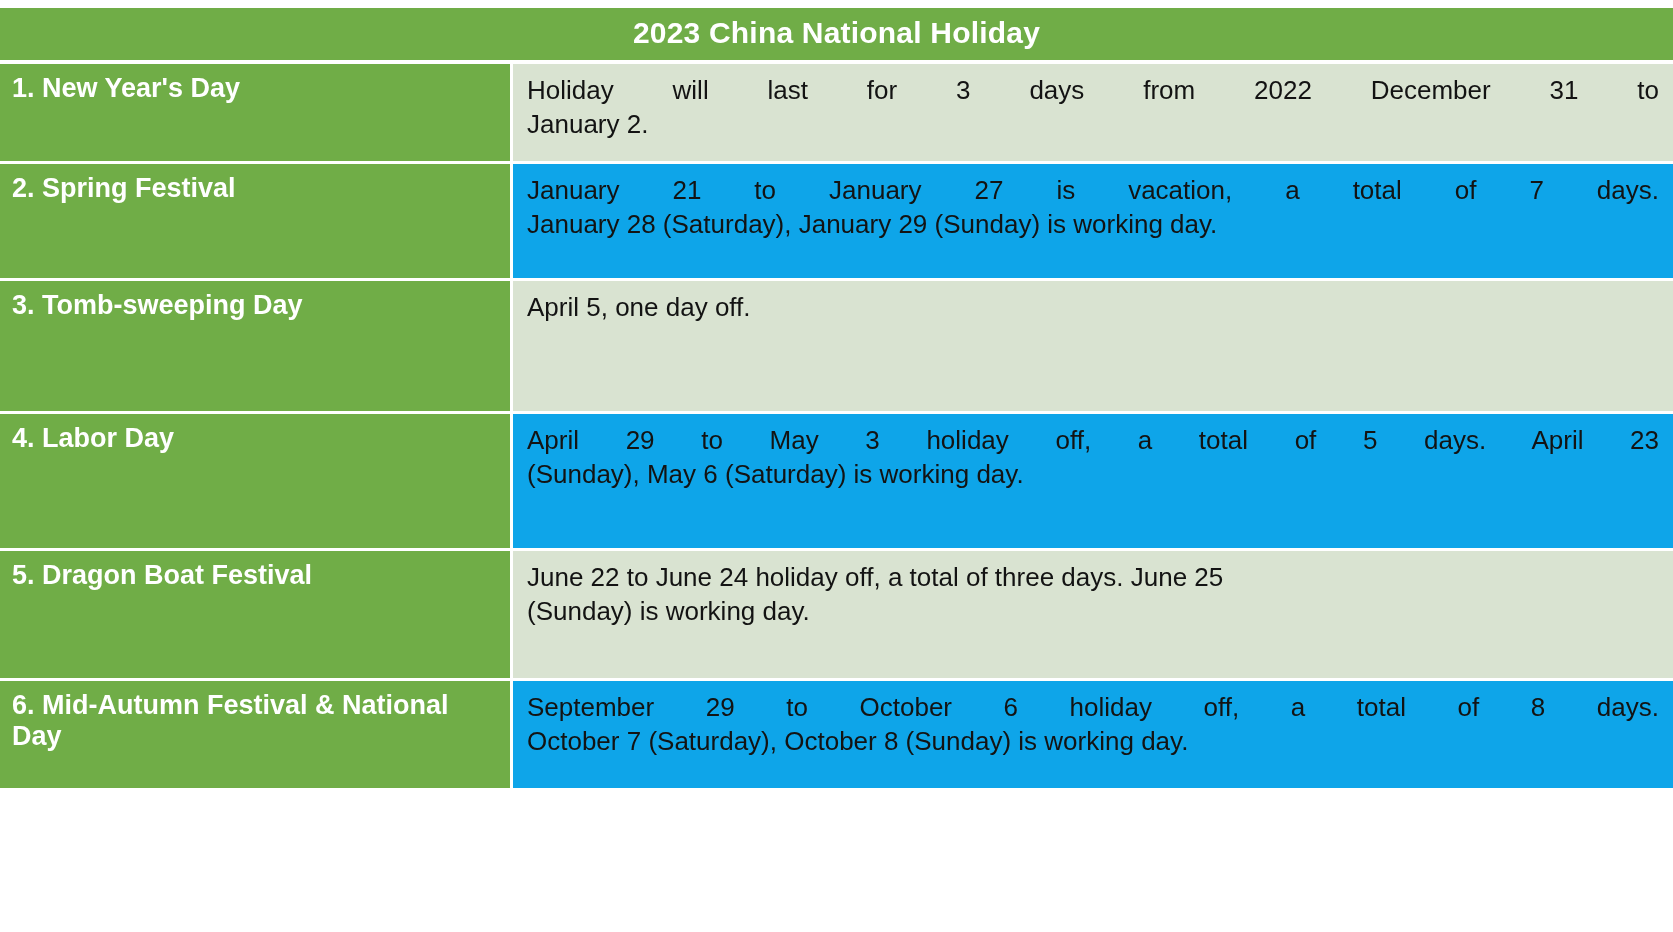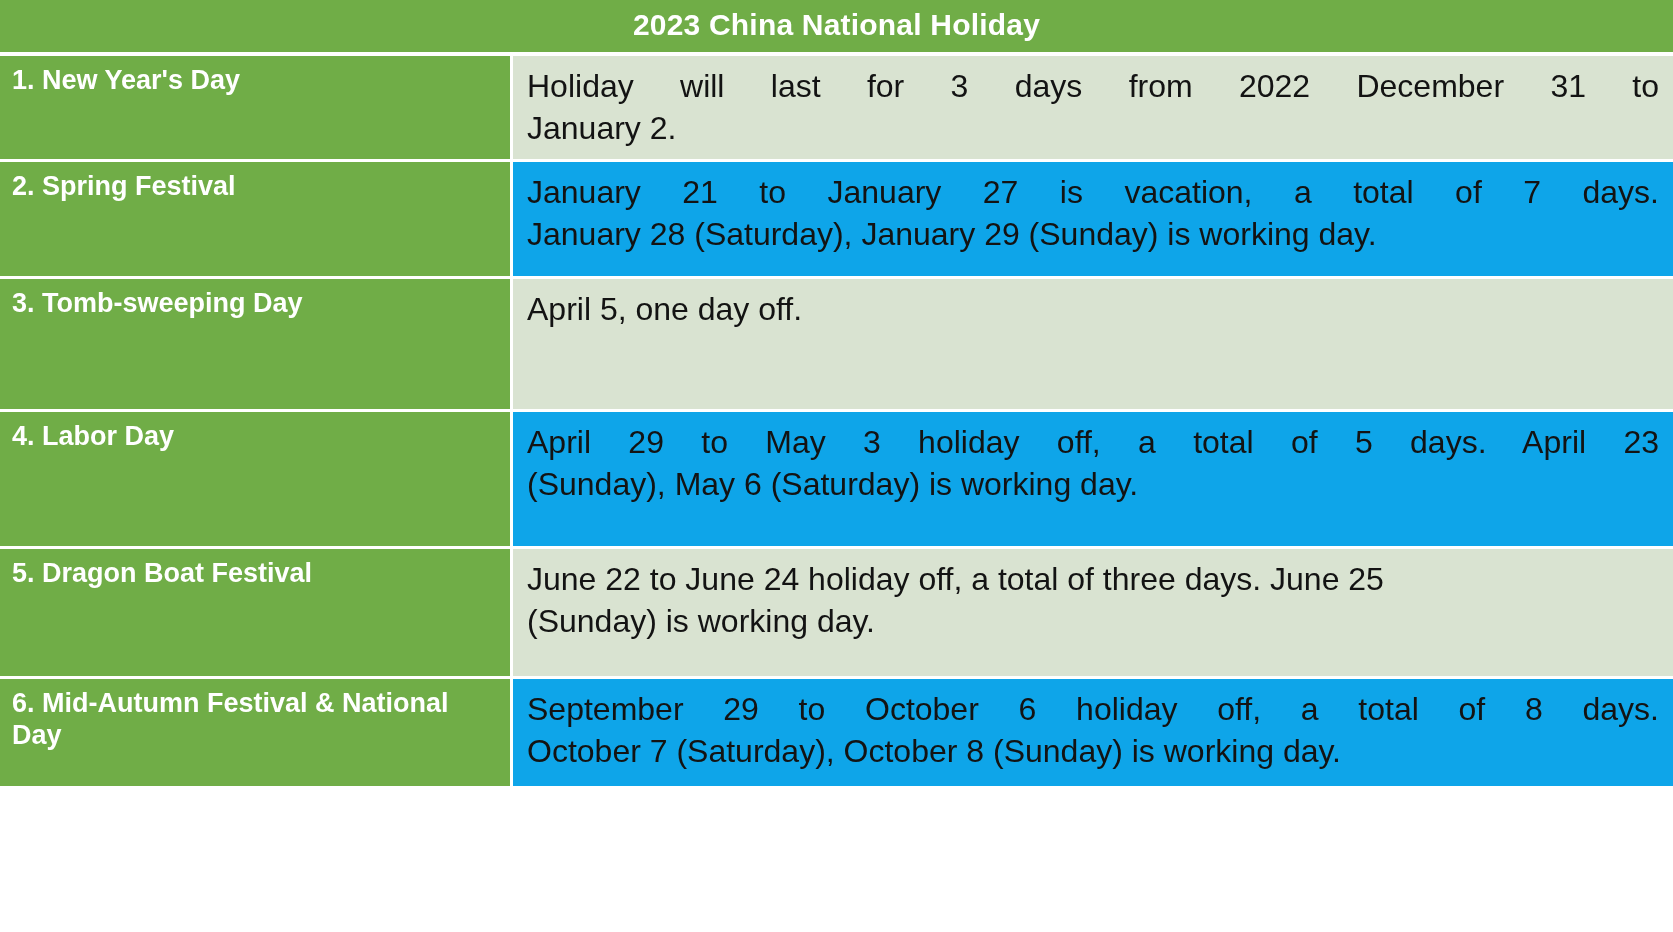--- a/index.html
+++ b/index.html
@@ -12,21 +12,21 @@
     height: 932px;
     overflow: hidden;
     font-family: "Liberation Sans", "DejaVu Sans", sans-serif;
   }
   .page {
     width: 1673px;
     height: 932px;
     position: relative;
     background: #ffffff;
     box-sizing: border-box;
-    padding-top: 0;
+    padding-top: 8px;
   }
   .holiday-table {
     width: 1673px;
     border-collapse: separate;
     border-spacing: 0;
     table-layout: fixed;
   }
   .holiday-table col.c-name { width: 513px; }
   .holiday-table col.c-desc { width: 1160px; }
 
@@ -50,21 +50,21 @@
     vertical-align: top;
     padding: 9px 10px 10px 12px;
     line-height: 1.18;
     border-bottom: 3px solid #ffffff;
     border-right: 3px solid #ffffff;
     box-sizing: border-box;
   }
 
   .holiday-table td.desc-cell {
     color: #131313;
-    font-size: 32px;
+    font-size: 26px;
     font-weight: normal;
     vertical-align: top;
     padding: 9px 14px 10px 14px;
     line-height: 1.32;
     text-align: justify;
     text-justify: inter-word;
     border-bottom: 3px solid #ffffff;
     box-sizing: border-box;
   }
   .desc-cell p {

